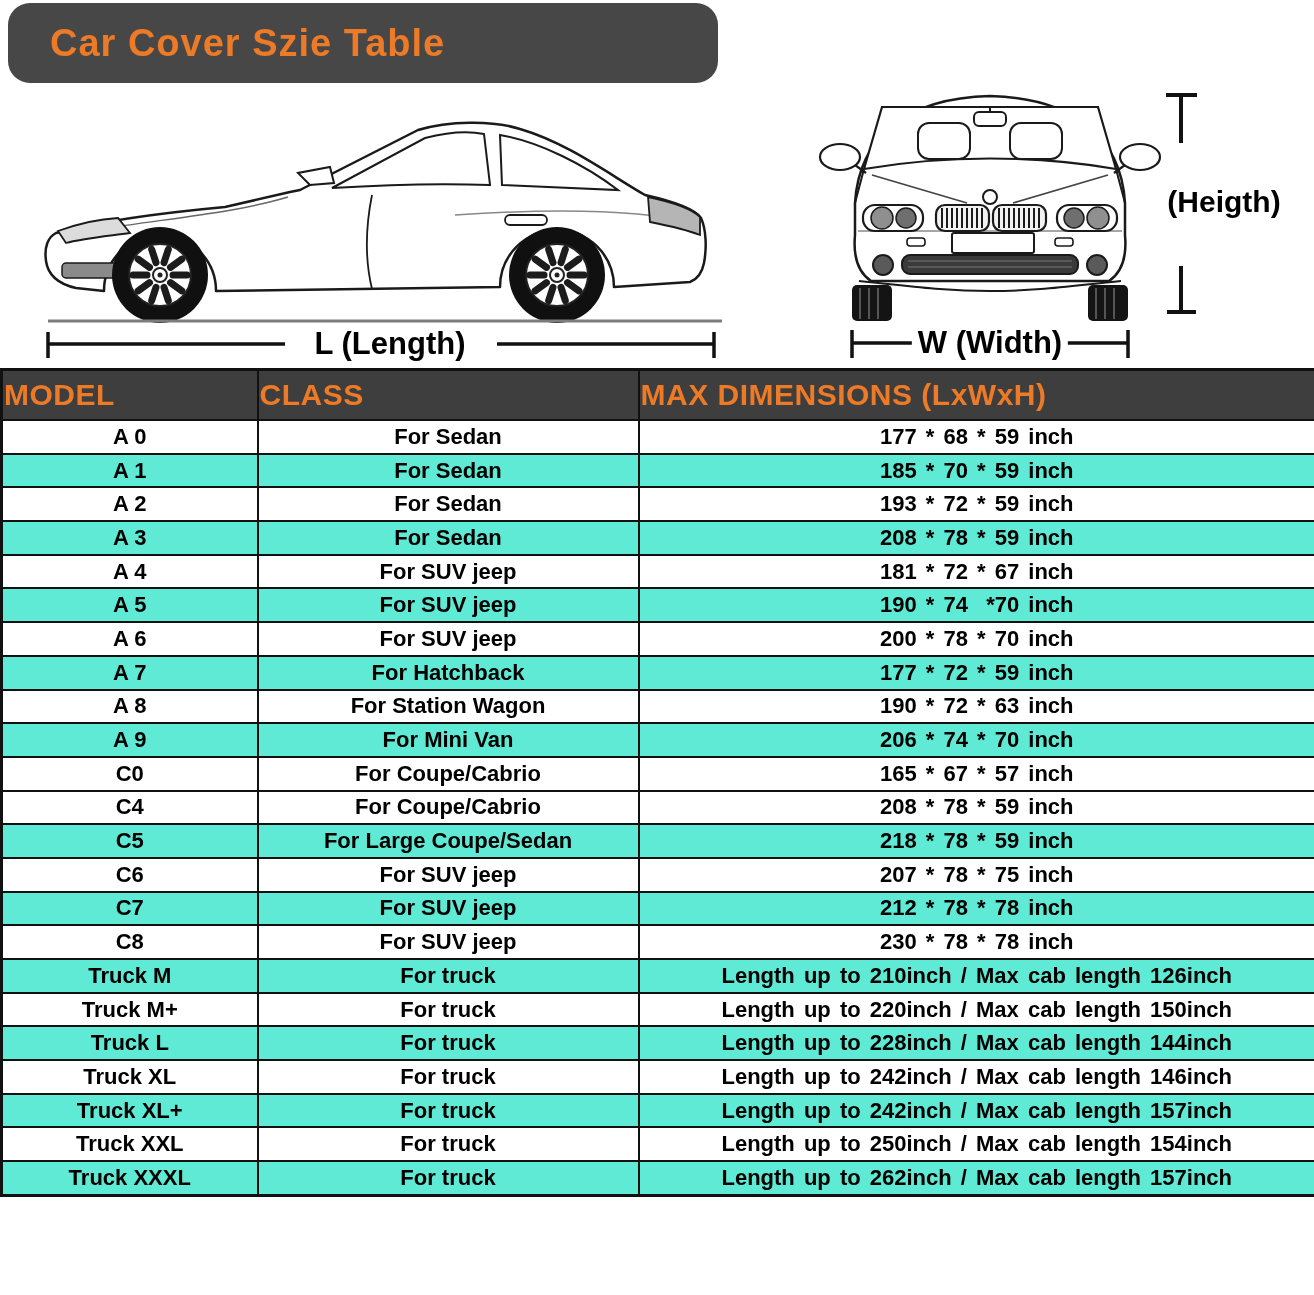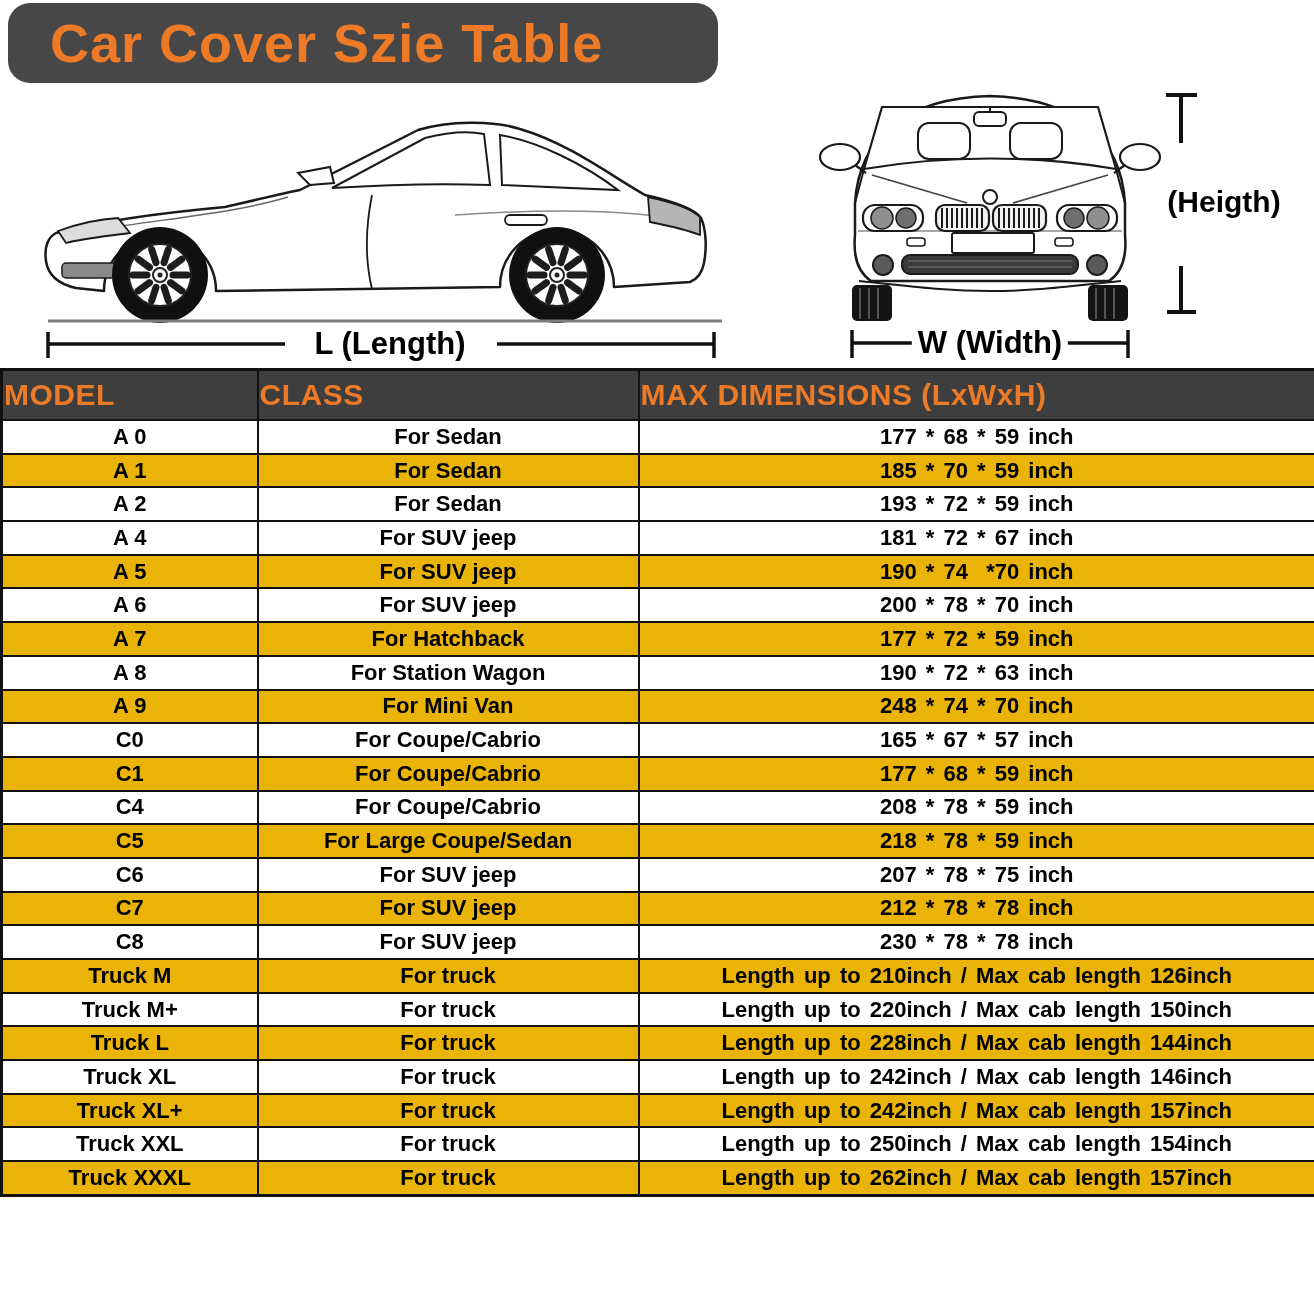--- a/index.html
+++ b/index.html
@@ -6,21 +6,21 @@
   .canvas{
     position:relative;width:1314px;height:1295px;background:#ffffff;overflow:hidden;
     font-family:"Liberation Sans",sans-serif;font-weight:bold;color:#000;
   }
   
   .title-bar{
     position:absolute;left:8px;top:3px;width:710px;height:80px;
     background:#474747;border-radius:22px;display:flex;align-items:center;
   }
   .title-bar span{
-    padding-left:42px;font-size:54px;font-weight:bold;color:#ED7A26;letter-spacing:1px;white-space:nowrap;
+    padding-left:42px;font-size:38px;font-weight:bold;color:#ED7A26;letter-spacing:1px;white-space:nowrap;
   }
   
   .diagram{position:absolute;left:0;top:85px;width:1314px;height:283px;}
   .svg-abs{position:absolute;top:0;}
   .dim-label{
     position:absolute;transform:translate(-50%,-50%);
     font-size:31px;font-weight:bold;color:#000;white-space:nowrap;background:#fff;padding:0 6px;text-align:right;
   }
   
   table.size-table{
@@ -30,21 +30,21 @@
   }
   table.size-table th{
     background:#3E3E3E;color:#ED7A26;font-size:30px;font-weight:bold;
     height:46px;border:2px solid #111;text-align:left;letter-spacing:0.5px;
   }
   table.size-table td{
     background:#ffffff;font-size:22px;font-weight:bold;height:31.7px;
     border:2px solid #111;text-align:center;padding:0;overflow:hidden;
   }
   table.size-table td.dims{white-space:pre;word-spacing:3px;}
-  table.size-table tr.stripe td{background:#eab308;text-align:center;}
+  table.size-table tr.stripe td{background:#5eead4;text-align:center;}
 </style>
 </head>
 <body>
 
 <div class="canvas">
 
   <div class="title-bar">
     <span>Car Cover Szie Table</span>
   </div>
 
@@ -256,20 +256,25 @@
         <tr class="stripe">
           <td class="model">A 1</td>
           <td class="vclass">For Sedan</td>
           <td class="dims">185 * 70 * 59 inch</td>
         </tr>
         <tr>
           <td class="model">A 2</td>
           <td class="vclass">For Sedan</td>
           <td class="dims">193 * 72 * 59 inch</td>
         </tr>
+        <tr class="stripe">
+          <td class="model">A 3</td>
+          <td class="vclass">For Sedan</td>
+          <td class="dims">208 * 78 * 59 inch</td>
+        </tr>
         <tr>
           <td class="model">A 4</td>
           <td class="vclass">For SUV jeep</td>
           <td class="dims">181 * 72 * 67 inch</td>
         </tr>
         <tr class="stripe">
           <td class="model">A 5</td>
           <td class="vclass">For SUV jeep</td>
           <td class="dims">190 * 74  *70 inch</td>
         </tr>
@@ -284,32 +289,27 @@
           <td class="dims">177 * 72 * 59 inch</td>
         </tr>
         <tr>
           <td class="model">A 8</td>
           <td class="vclass">For Station Wagon</td>
           <td class="dims">190 * 72 * 63 inch</td>
         </tr>
         <tr class="stripe">
           <td class="model">A 9</td>
           <td class="vclass">For Mini Van</td>
-          <td class="dims">248 * 74 * 70 inch</td>
+          <td class="dims">206 * 74 * 70 inch</td>
         </tr>
         <tr>
           <td class="model">C0</td>
           <td class="vclass">For Coupe/Cabrio</td>
           <td class="dims">165 * 67 * 57 inch</td>
         </tr>
-        <tr class="stripe">
-          <td class="model">C1</td>
-          <td class="vclass">For Coupe/Cabrio</td>
-          <td class="dims">177 * 68 * 59 inch</td>
-        </tr>
         <tr>
           <td class="model">C4</td>
           <td class="vclass">For Coupe/Cabrio</td>
           <td class="dims">208 * 78 * 59 inch</td>
         </tr>
         <tr class="stripe">
           <td class="model">C5</td>
           <td class="vclass">For Large Coupe/Sedan</td>
           <td class="dims">218 * 78 * 59 inch</td>
         </tr>

